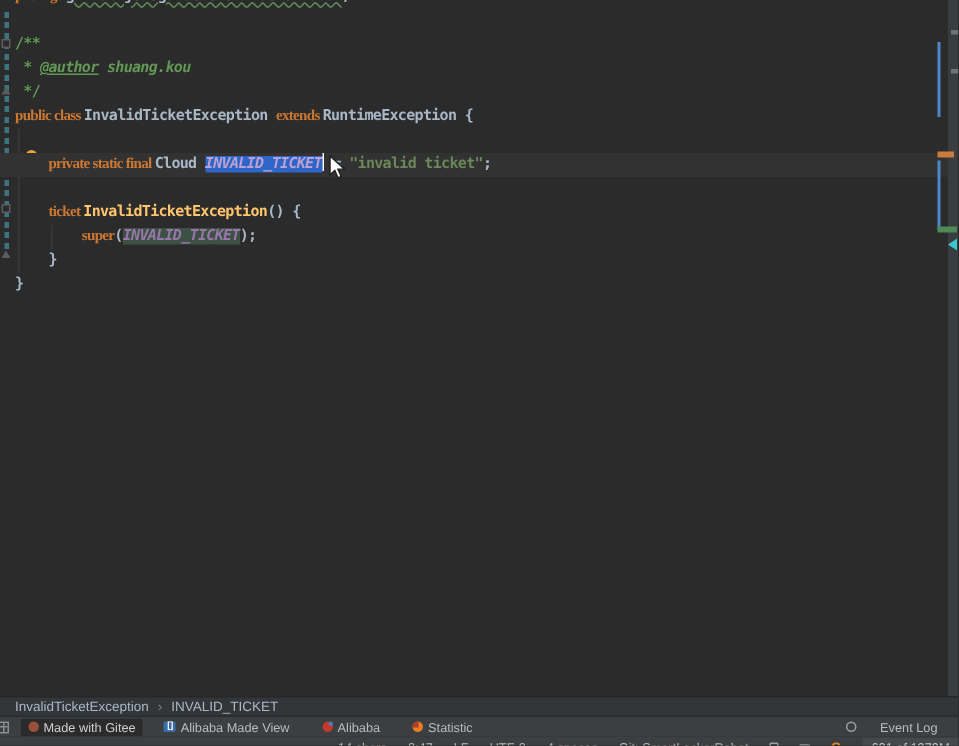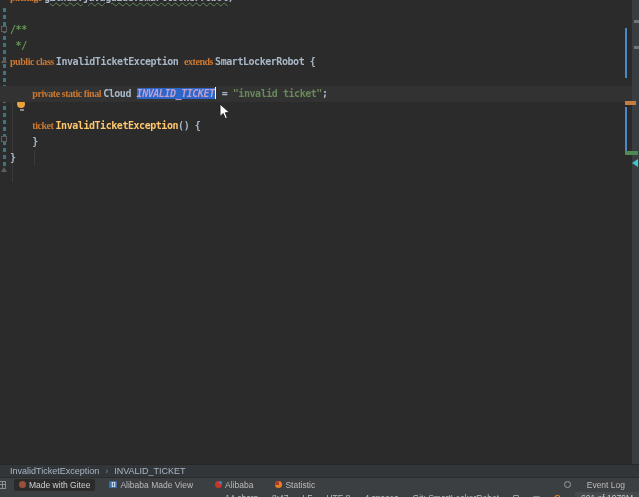--- a/index.html
+++ b/index.html
@@ -99,26 +99,28 @@
 
   <div id="bulb">
     <div class="glass"></div>
       <div class="base"></div>
   </div>
 
   <div id="code">
       <div class="line"><span class="tk-kw">package </span><span class="tk-pkg">github.javaguide.smartlockerrobot</span><span class="tk-pl">;</span></div>
       <div class="line"></div>
       <div class="line"><span class="tk-cm">/**</span></div>
+      <div class="line"><span class="tk-cm"> * </span><span class="tk-doctag">@author</span><span class="tk-cmi"> shuang.kou</span></div>
       <div class="line"><span class="tk-cm"> */</span></div>
-      <div class="line"><span class="tk-kw">public class </span><span class="tk-pl">InvalidTicketException </span><span class="tk-kw">extends </span><span class="tk-pl">SmartLockerRobot {</span></div>
+      <div class="line"><span class="tk-kw">public class </span><span class="tk-pl">InvalidTicketException </span><span class="tk-kw">extends </span><span class="tk-pl">RuntimeException {</span></div>
       <div class="line"></div>
       <div class="line current"><span class="tk-pl">    </span><span class="tk-kw">private static final </span><span class="tk-pl">Cloud </span><span class="tk-sel">INVALID_TICKET</span><span class="caret"></span><span class="tk-pl"> = </span><span class="tk-str">"invalid ticket"</span><span class="tk-pl">;</span></div>
       <div class="line"></div>
       <div class="line"><span class="tk-pl">    </span><span class="tk-kw">ticket </span><span class="tk-decl">InvalidTicketException</span><span class="tk-pl">() {</span></div>
+      <div class="line"><span class="tk-pl">        </span><span class="tk-kw">super</span><span class="tk-pl">(</span><span class="tk-hl">INVALID_TICKET</span><span class="tk-pl">);</span></div>
       <div class="line"><span class="tk-pl">    }</span></div>
       <div class="line"><span class="tk-pl">}</span></div>
     </div>
 
   <div class="mark" id="mk-blue1"></div>
   <div class="mark" id="mk-orange"></div>
   <div class="mark" id="mk-blue2"></div>
   <div class="mark" id="mk-green"></div>
   <div class="mark" id="mk-gray1"></div>
   <div class="mark" id="mk-gray2"></div>

